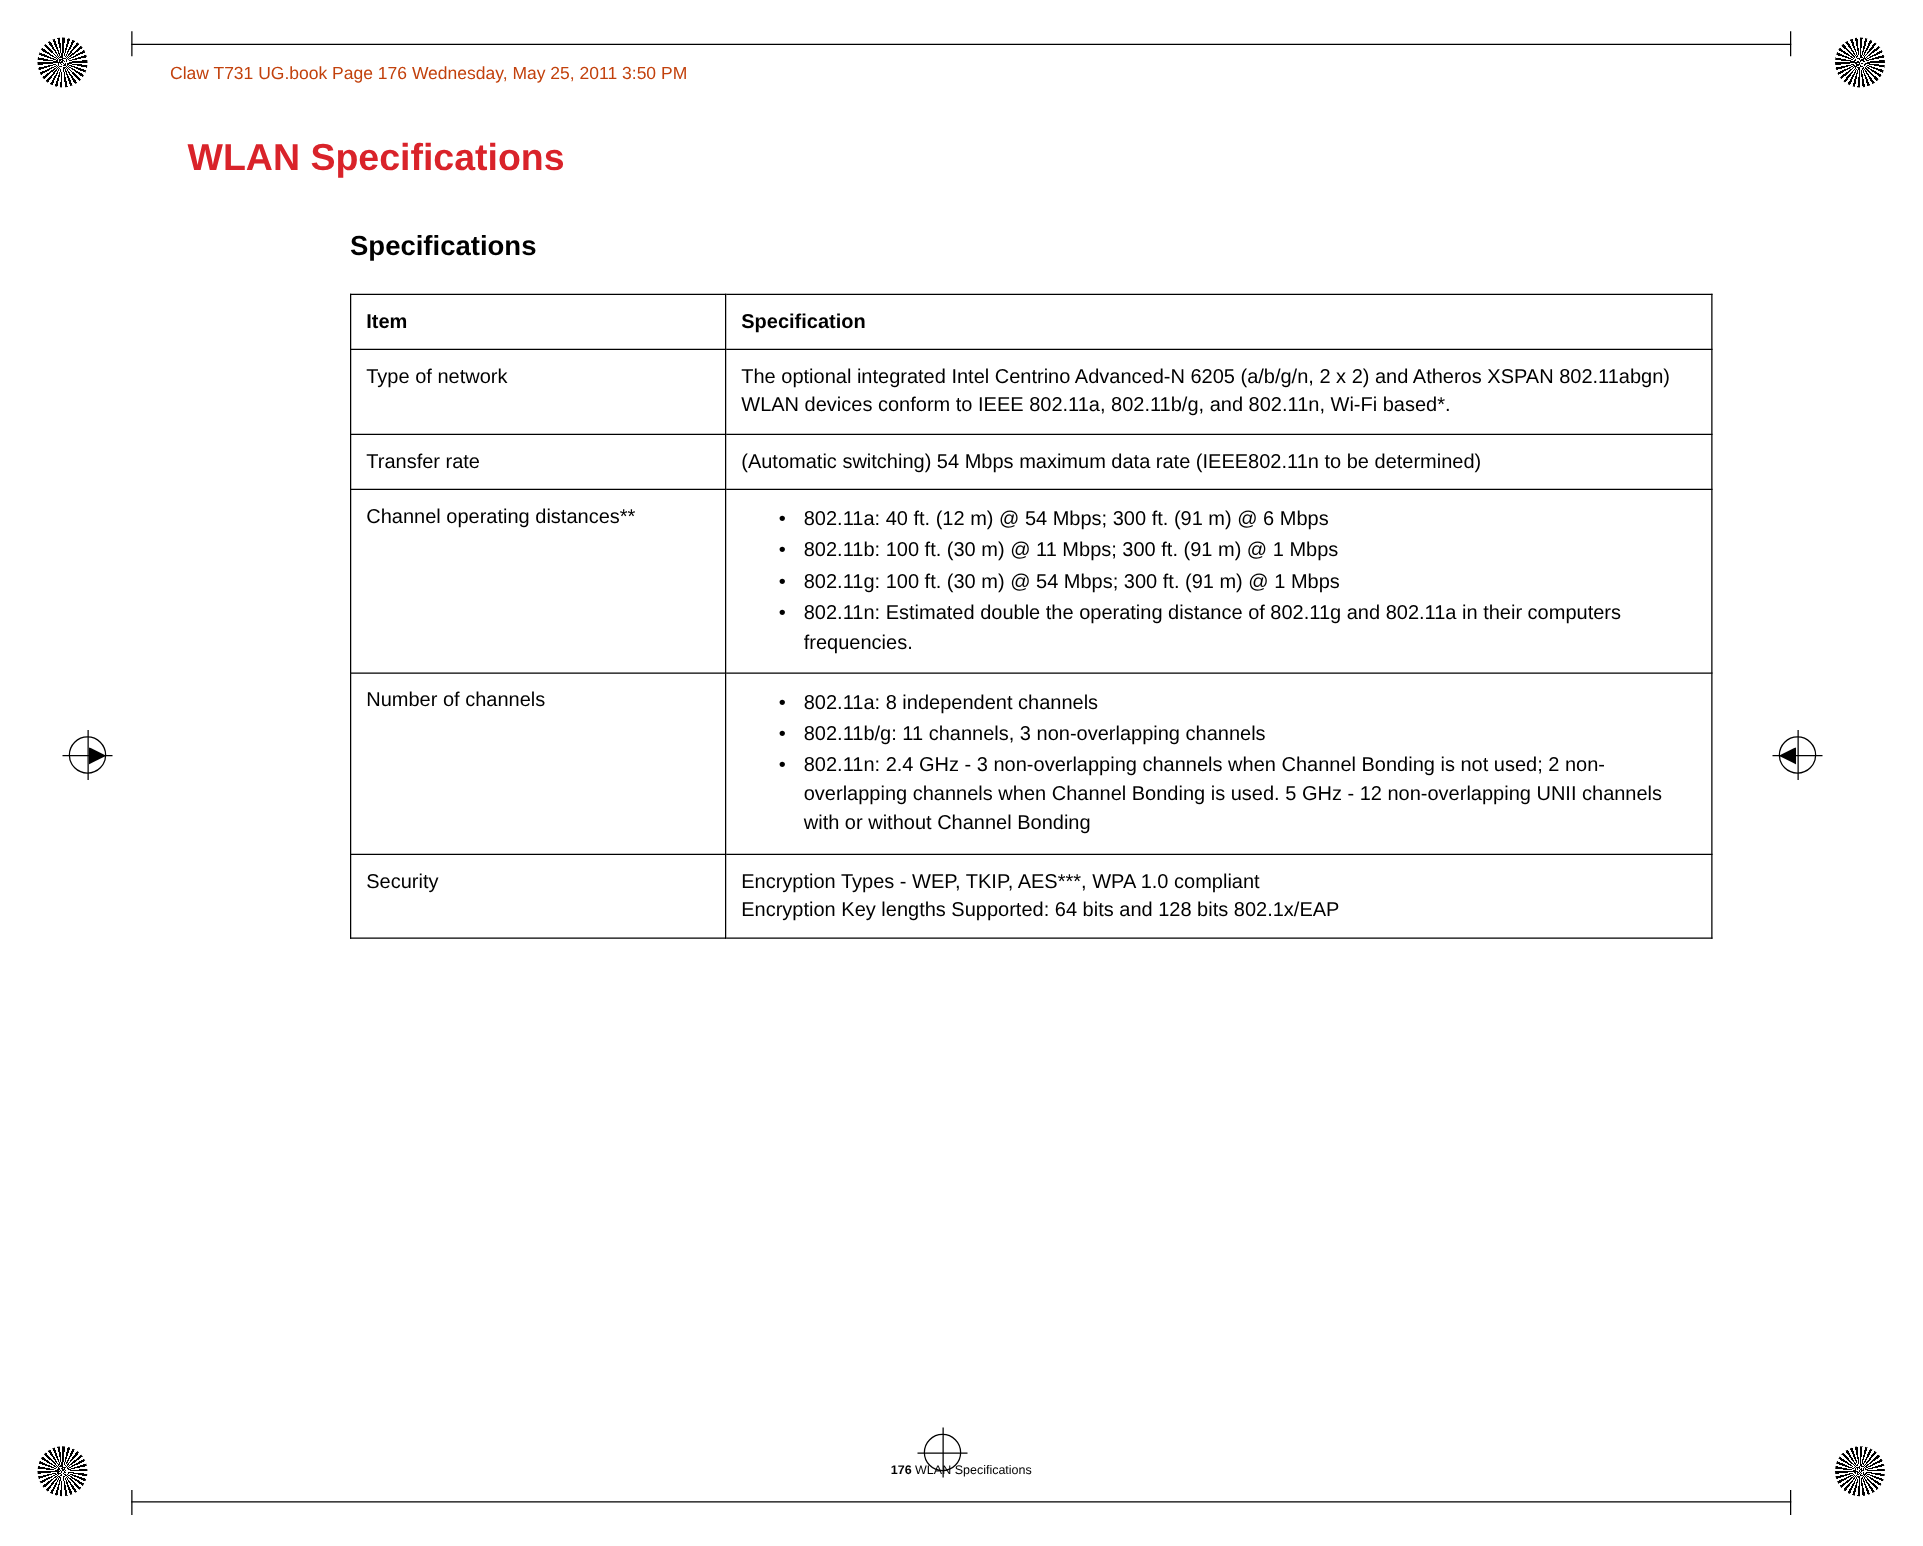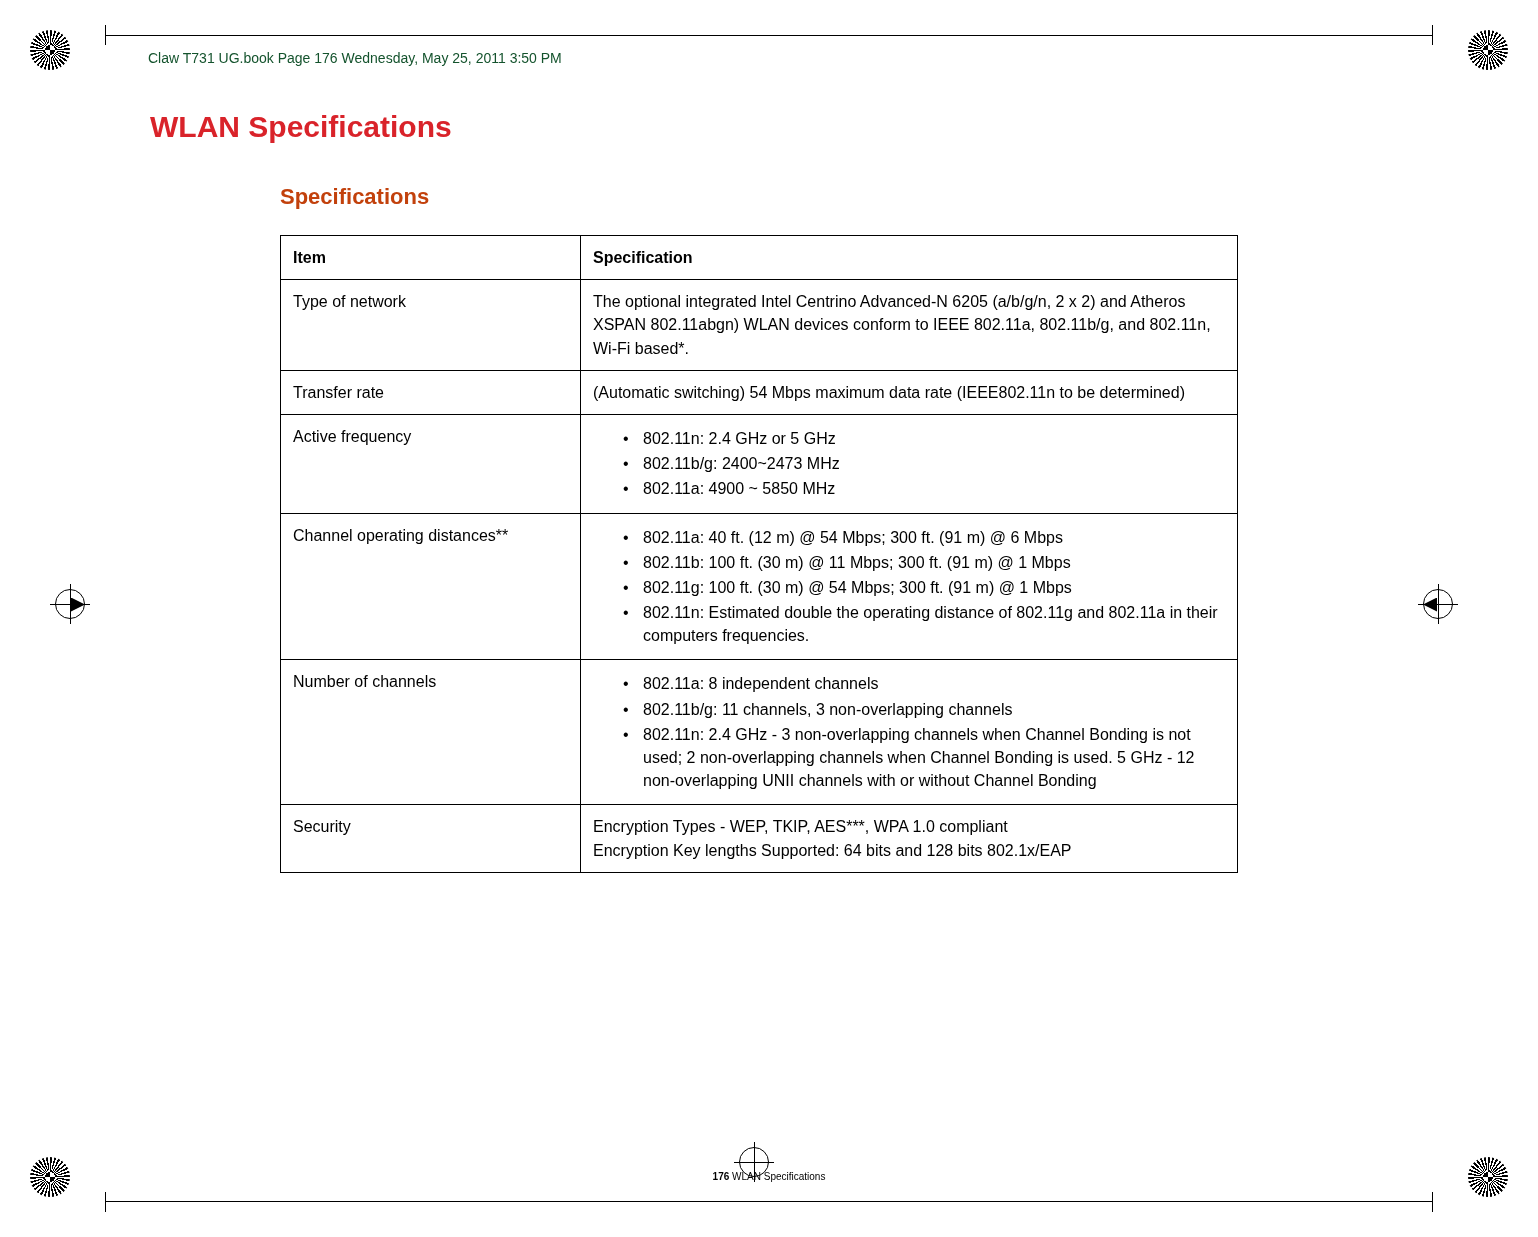--- a/index.html
+++ b/index.html
@@ -68,49 +68,49 @@
     .crop-tick { position: absolute; background: #000; width: 1px; height: 20px; }
     .crop-tick.tl { top: 0; left: 0; }
     .crop-tick.tr { top: 0; right: 0; }
     .crop-tick.bl { bottom: 0; left: 0; }
     .crop-tick.br { bottom: 0; right: 0; }
 
     
     .running-head {
       position: absolute;
       top: 50px;
-      left: 148px;
+      left: 136px;
       font-size: 14px;
-      color: #14532d;
+      color: #c2410c;
     }
 
     
     .content {
       position: absolute;
       top: 110px;
       left: 150px;
       right: 150px;
     }
     h1.title {
       color: #d9232a;
       font-size: 30px;
       font-weight: bold;
       margin-bottom: 40px;
       margin-left: 0;
     }
     h2.subtitle {
-      color: #c2410c;
+      color: #000000;
       font-size: 22px;
       font-weight: bold;
       margin-left: 130px;
       margin-bottom: 25px;
     }
 
     table.spec {
-      width: 958px;
+      width: 1090px;
       margin-left: 130px;
       border-collapse: collapse;
       font-size: 16px;
     }
     table.spec th, table.spec td {
       border: 1px solid #000;
       padding: 10px 12px;
       text-align: left;
       vertical-align: top;
       line-height: 1.45;
@@ -198,30 +198,20 @@
       <th>Item</th>
       <th>Specification</th>
     </tr>
     <tr>
       <td>Type of network</td>
       <td>The optional integrated Intel Centrino Advanced-N 6205 (a/b/g/n, 2 x 2) and Atheros XSPAN 802.11abgn) WLAN devices conform to IEEE 802.11a, 802.11b/g, and 802.11n, Wi-Fi based*.</td>
     </tr>
     <tr>
       <td>Transfer rate</td>
       <td>(Automatic switching) 54 Mbps maximum data rate (IEEE802.11n to be determined)</td>
-    </tr>
-    <tr>
-      <td>Active frequency</td>
-      <td>
-        <ul class="bullets">
-          <li>802.11n: 2.4 GHz or 5 GHz</li>
-          <li>802.11b/g: 2400~2473 MHz</li>
-          <li>802.11a: 4900 ~ 5850 MHz</li>
-        </ul>
-      </td>
     </tr>
     <tr>
       <td>Channel operating distances**</td>
       <td>
         <ul class="bullets">
           <li>802.11a: 40 ft. (12 m) @ 54 Mbps; 300 ft. (91 m) @ 6 Mbps</li>
           <li>802.11b: 100 ft. (30 m) @ 11 Mbps; 300 ft. (91 m) @ 1 Mbps</li>
           <li>802.11g: 100 ft. (30 m) @ 54 Mbps; 300 ft. (91 m) @ 1 Mbps</li>
           <li>802.11n: Estimated double the operating distance of 802.11g and 802.11a in their computers frequencies.</li>
         </ul>

